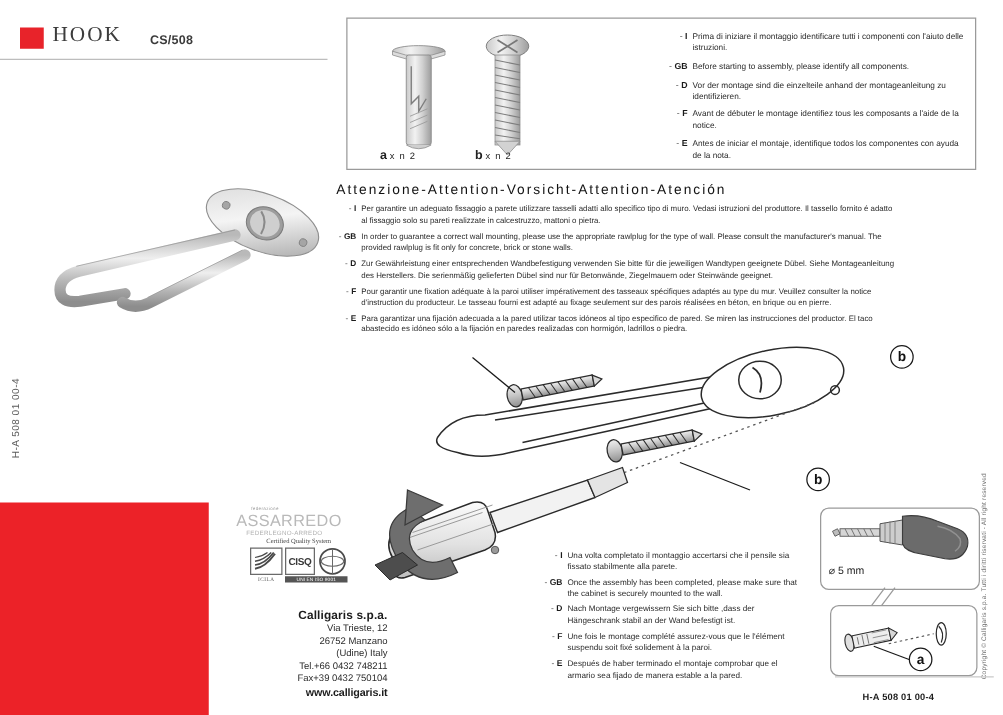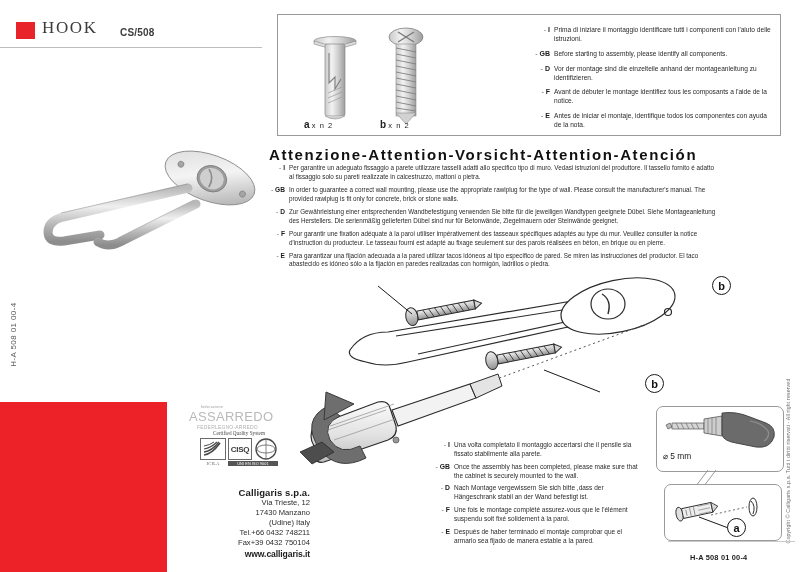--- a/index.html
+++ b/index.html
@@ -56,21 +56,21 @@
   .lang-code {
     flex: 0 0 26px; font-size: 7px; font-weight: bold; color: #1b1b1b;
     text-align: right; padding-right: 4px; line-height: 1.35; white-space: nowrap;
   }
   .lang-code .dash { font-weight: normal; color: #555; margin-right: 2px; }
   .lang-text { flex: 1; font-size: 6.6px; color: #2a2a2a; line-height: 1.38; }
 
   
   #attention-title {
     position: absolute; left: 269px; top: 146px;
-    font-size: 15px; font-weight: bold; color: #111; letter-spacing: 1.6px;
+    font-size: 11px; font-weight: normal; color: #111; letter-spacing: 1.6px;
   }
   #attention-body { position: absolute; left: 269px; top: 164px; width: 448px; }
   #attention-body .lang-row { margin-bottom: 4px; }
   #attention-body .lang-code { flex: 0 0 20px; font-size: 6.6px; }
   #attention-body .lang-text { font-size: 6.3px; line-height: 1.42; color: #2a2a2a; }
 
   
   #step-text { position: absolute; left: 432px; top: 440px; width: 212px; }
   #step-text .lang-row { margin-bottom: 3.5px; }
   #step-text .lang-code { flex: 0 0 22px; font-size: 6.8px; }
@@ -473,21 +473,21 @@
 
   <div id="assarredo">
     <div id="ass-small">federazione</div>
     <div id="ass-main">ASSARREDO</div>
     <div id="ass-sub">FEDERLEGNO-ARREDO</div>
   </div>
 
   <div id="company">
     <div id="company-name">Calligaris s.p.a.</div>
     <div class="company-line">Via Trieste, 12</div>
-    <div class="company-line">17430 Manzano</div>
+    <div class="company-line">26752 Manzano</div>
     <div class="company-line">(Udine) Italy</div>
     <div class="company-line">Tel.+66 0432 748211</div>
     <div class="company-line">Fax+39 0432 750104</div>
     <div id="company-web">www.calligaris.it</div>
   </div>
 
   <div id="footer-rule"></div>
   <div id="footer-code">H-A 508 01 00-4</div>
 
 </div>

